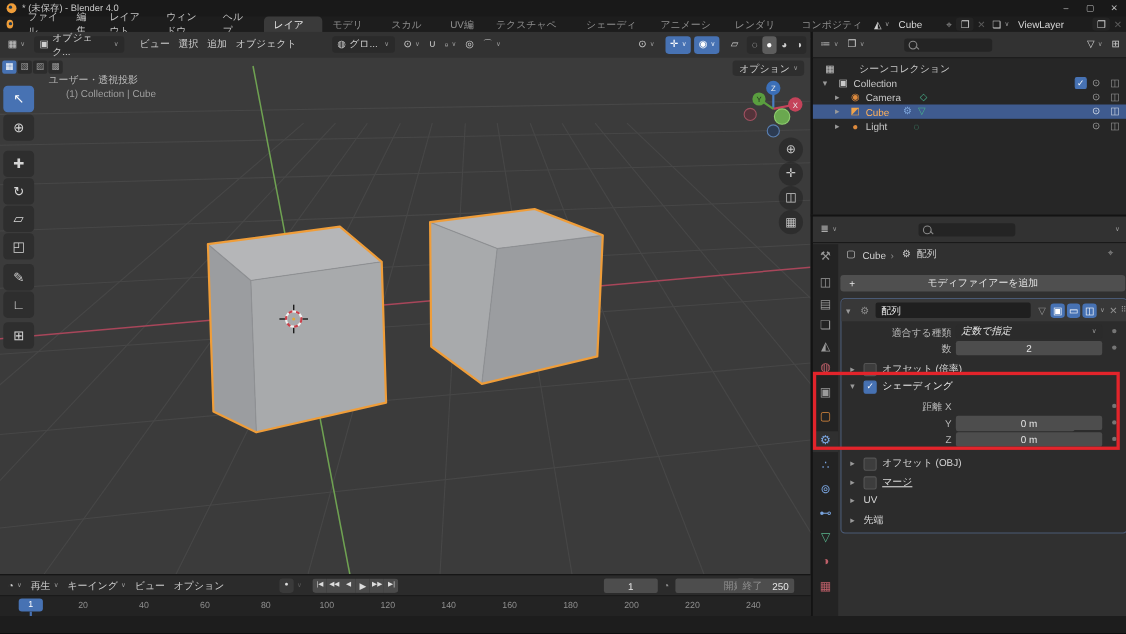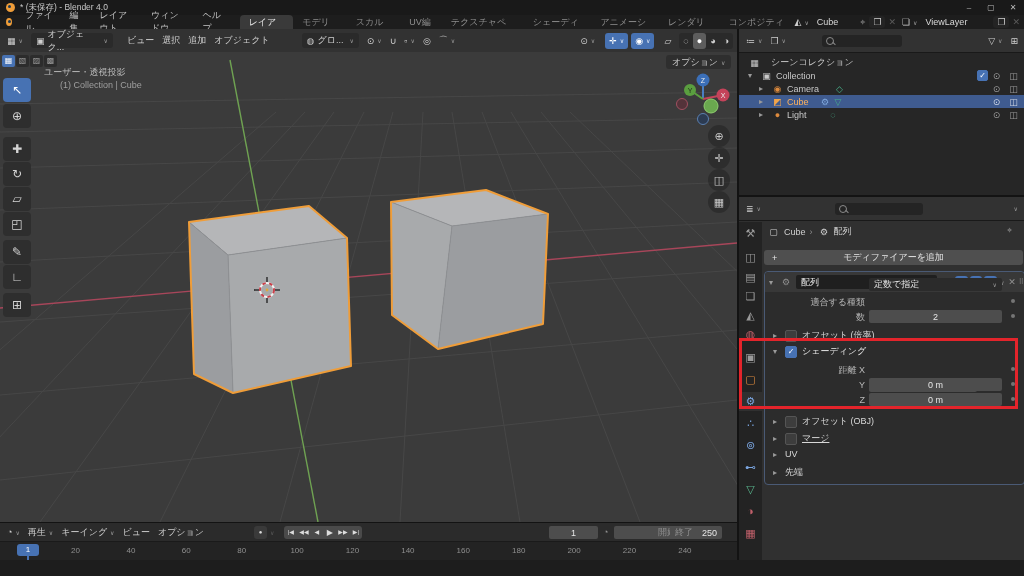--- a/index.html
+++ b/index.html
@@ -316,21 +316,21 @@
       </span>
       <span style="flex:1;"></span>
       <span class="hbtn">
           <span>▽</span>
           <span class="chev">∨</span>
         </span>
       <span class="hbtn" style="margin-right:4px;">⊞</span>
     </div>
     <div class="orow" style="margin-top:3px;">
       <span class="oicon">▦</span>
-      <span style="margin-left:10px;">シーンコレクション</span>
+      <span style="margin-left:20px;">シーンコレクション</span>
     </div>
     <div class="orow">
       <span class="exp">▾</span>
       <span class="oicon" style="color:#c9c9c9;">▣</span>
       <span style="margin-left:3px;">Collection</span>
       <span class="sp"></span>
       <span class="cb on" style="width:9px;height:9px;">✓</span>
       <span class="rgt">⊙</span>
       <span class="rgt" style="margin-right:4px;">◫</span>
     </div>
@@ -420,21 +420,21 @@
         <span class="oicon dim" style="margin-left:4px;">▽</span>
         <span class="hbtn blue" style="height:13px;margin-left:2px;padding:0 2px;">▣</span>
         <span class="hbtn blue" style="height:13px;margin-left:2px;padding:0 2px;">▭</span>
         <span class="hbtn blue" style="height:13px;margin-left:2px;padding:0 2px;">◫</span>
         <span class="chev" style="margin-left:3px;">∨</span>
         <span class="dim" style="margin-left:4px;">✕</span>
         <span class="dim" style="margin-left:3px;font-size:7px;">⠿</span>
       </div>
 
       <span class="plabel" style="left:0;top:23px;font-family:Liberation Serif, serif;">適合する種類</span>
-      <div class="abs fieldDD" style="left:104px;top:6px;width:123px;">
+      <div class="abs fieldDD" style="left:104px;top:23px;width:123px;font-style:italic;">
         <span>定数で指定</span>
           <span style="flex:1;"></span>
           <span class="chev">∨</span>
       </div>
       <span class="dot" style="top:27px;"></span>
 
       <span class="plabel" style="left:0;top:38px;">数</span>
       <div class="abs field" style="left:104px;top:38px;width:133px;">2</div>
       <span class="dot" style="top:42px;"></span>
 

